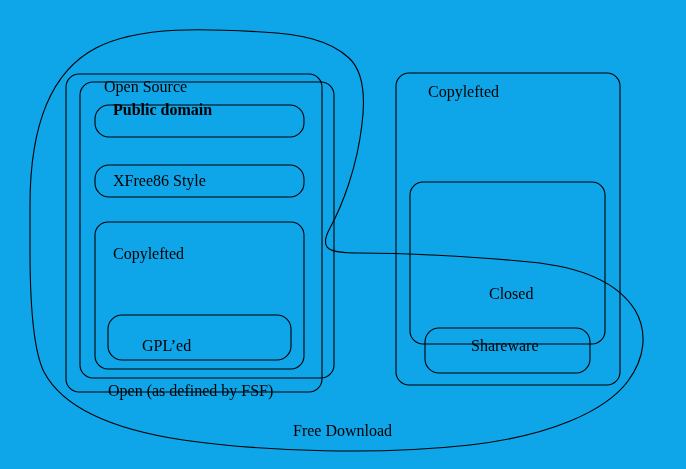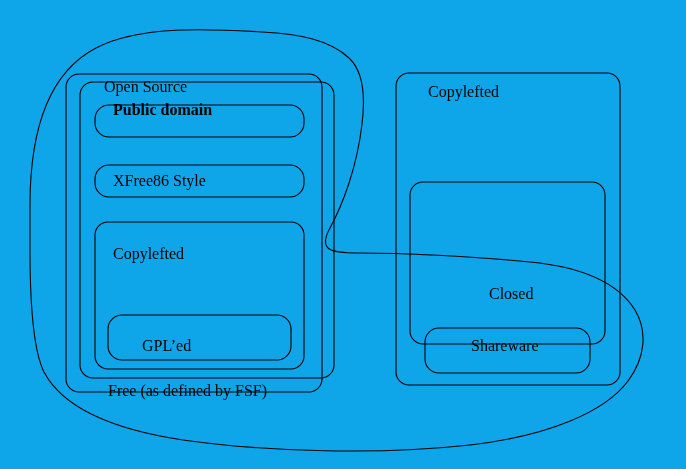--- a/index.html
+++ b/index.html
@@ -79,22 +79,23 @@
   <span class="label" style="left:104px; top:79px;">Open Source</span>
 
   <span class="label" style="left:113px; top:102px;font-weight:bold;">Public domain</span>
 
   <span class="label" style="left:113px; top:173px;">XFree86 Style</span>
 
   <span class="label" style="left:113px; top:246px;">Copylefted</span>
 
   <span class="label" style="left:142px; top:338px;text-align:center;">GPL’ed</span>
 
-  <span class="label" style="left:108px; top:383px;">Free (as defined by FSF)</span>
+  <span class="label" style="left:108px; top:383px;">Open (as defined by FSF)</span>
 
   <span class="label" style="left:428px; top:84px;">Copylefted</span>
 
   <span class="label" style="left:489px; top:246px;margin-top:40px;">Closed</span>
 
   <span class="label" style="left:471px; top:338px;text-align:right;">Shareware</span>
 
+  <span class="label" style="left:293px; top:423px;">Free Download</span>
 
 </div>
 
 </body></html>

